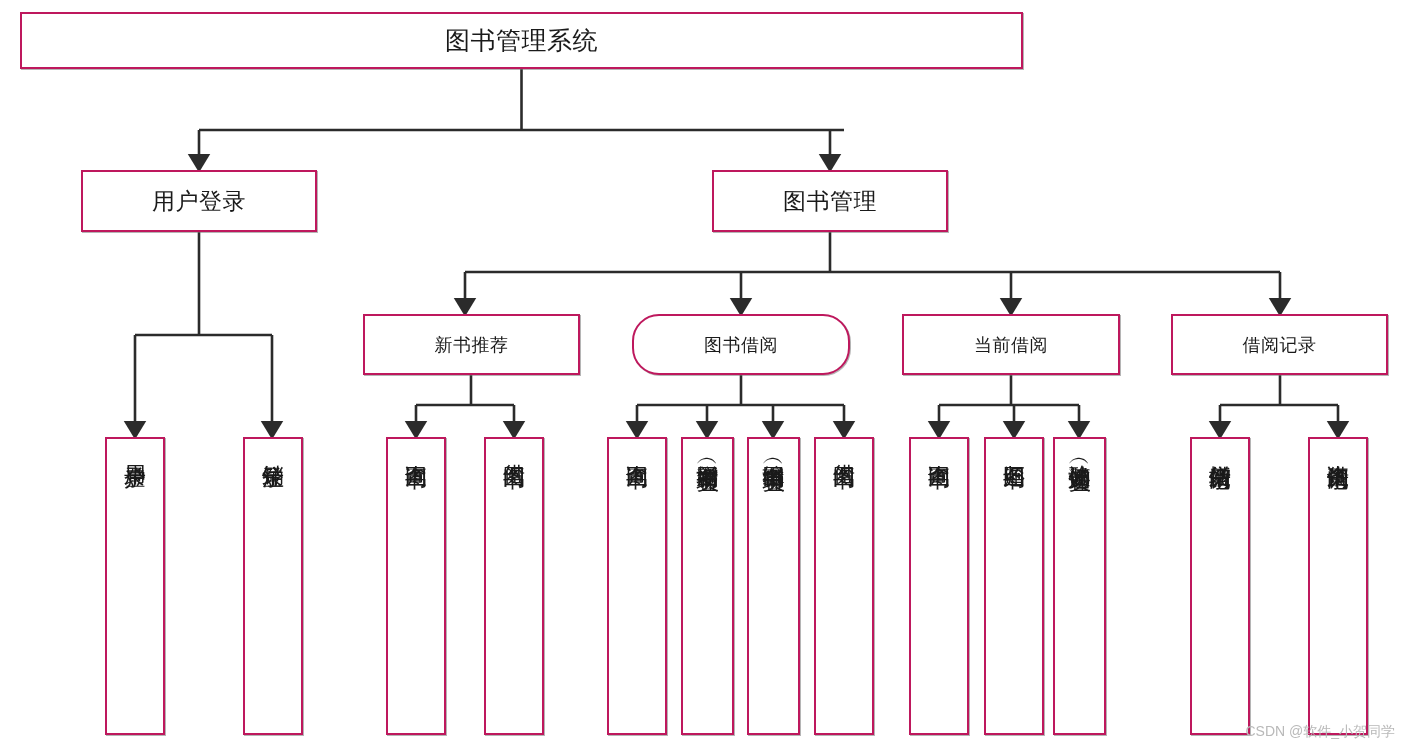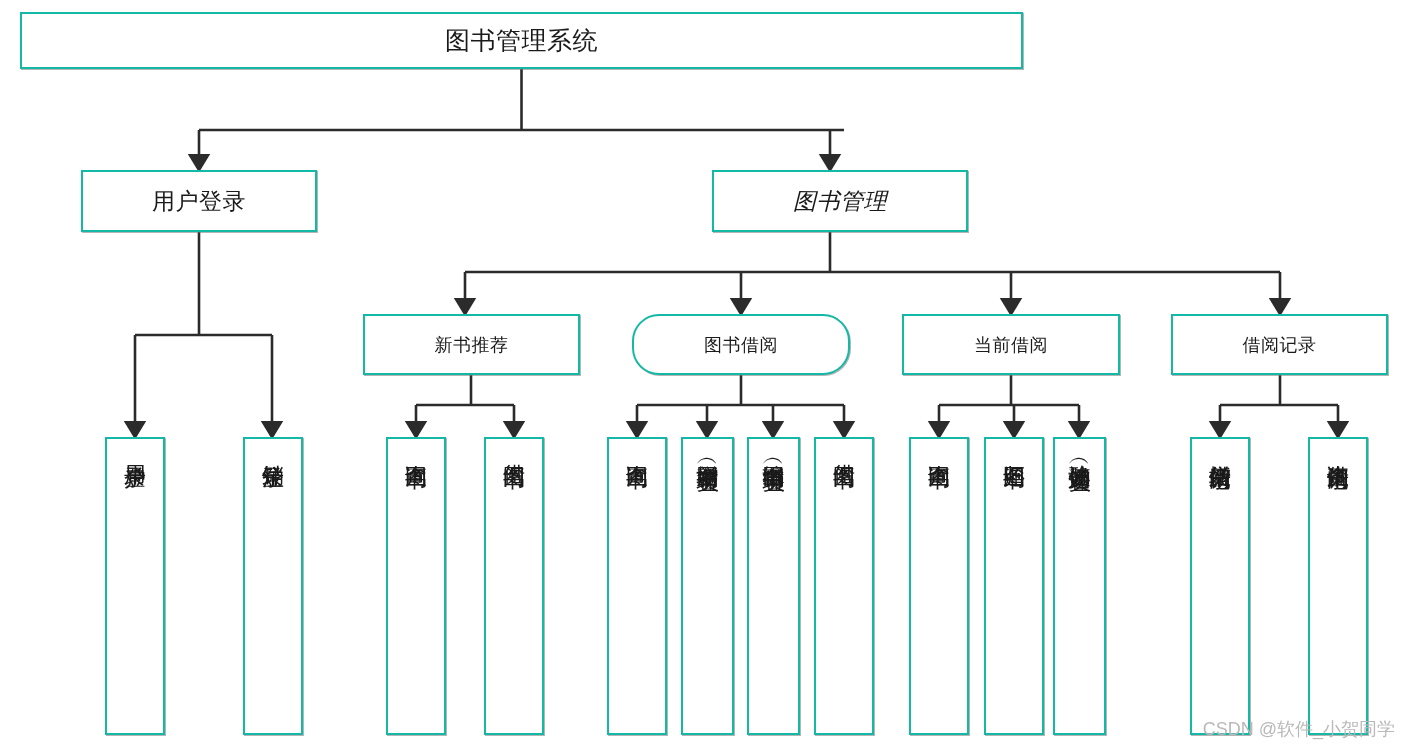--- a/index.html
+++ b/index.html
@@ -21,21 +21,21 @@
     position: absolute;
     left: 0;
     top: 0;
     width: 1405px;
     height: 747px;
   }
   .node-box {
     position: absolute;
     box-sizing: border-box;
     background: #ffffff;
-    border: 2px solid #14b8a6;
+    border: 2px solid #be185d;
     box-shadow: 1px 1px 0 rgba(120,120,120,0.55);
     display: flex;
     align-items: center;
     justify-content: center;
   }
   .node-label {
     color: #1a1a1a;
     white-space: nowrap;
     letter-spacing: 0.5px;
   }
@@ -52,21 +52,21 @@
     text-orientation: upright;
     font-size: 22px;
     line-height: 1.08;
     letter-spacing: 1px;
     white-space: nowrap;
   }
   #watermark {
     position: absolute;
     right: 10px;
     bottom: 6px;
-    font-size: 18px;
+    font-size: 14px;
     color: #b9b9b9;
     white-space: nowrap;
     pointer-events: none;
   }
 </style>
 </head>
 <body>
 
 <div id="diagram-root">
 
@@ -121,21 +121,21 @@
   </svg>
 
   <div class="node-box level-0" style="left:20px; top:12px; width:1003px; height:57px;">
     <span class="node-label">图书管理系统</span>
   </div>
 
   <div class="node-box level-1" style="left:81px; top:170px; width:236px; height:62px;">
     <span class="node-label">用户登录</span>
   </div>
 
-  <div class="node-box level-1" style="left:712px; top:170px; width:256px; height:62px;font-style:italic;">
+  <div class="node-box level-1" style="left:712px; top:170px; width:236px; height:62px;">
     <span class="node-label">图书管理</span>
   </div>
 
   <div class="node-box level-2" style="left:363px; top:314px; width:217px; height:61px;">
     <span class="node-label">新书推荐</span>
   </div>
 
   <div class="node-box level-2" style="left:632px; top:314px; width:218px; height:61px;border-radius:27px;">
     <span class="node-label">图书借阅</span>
   </div>

